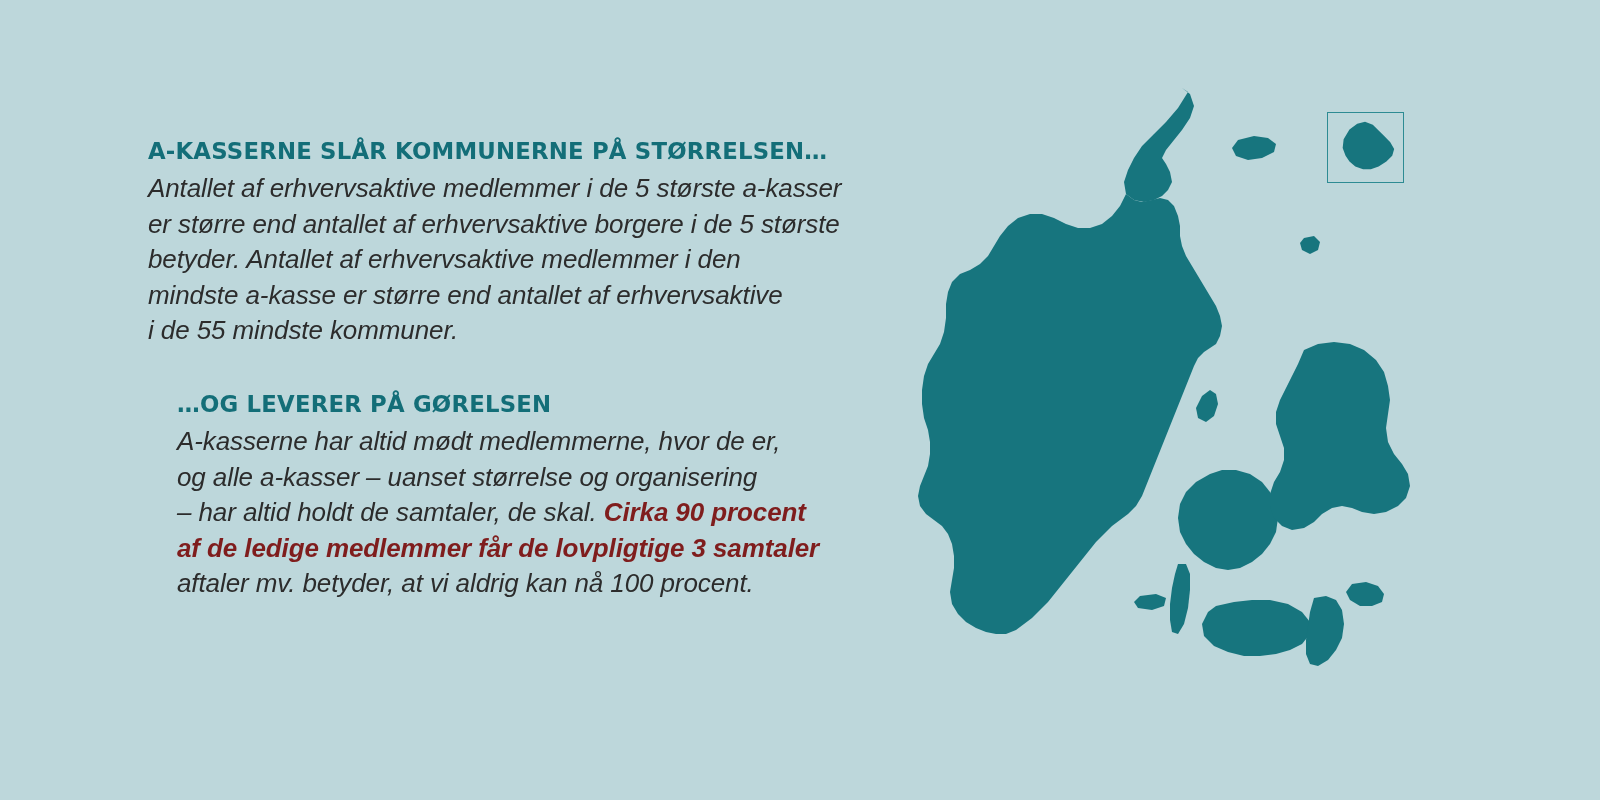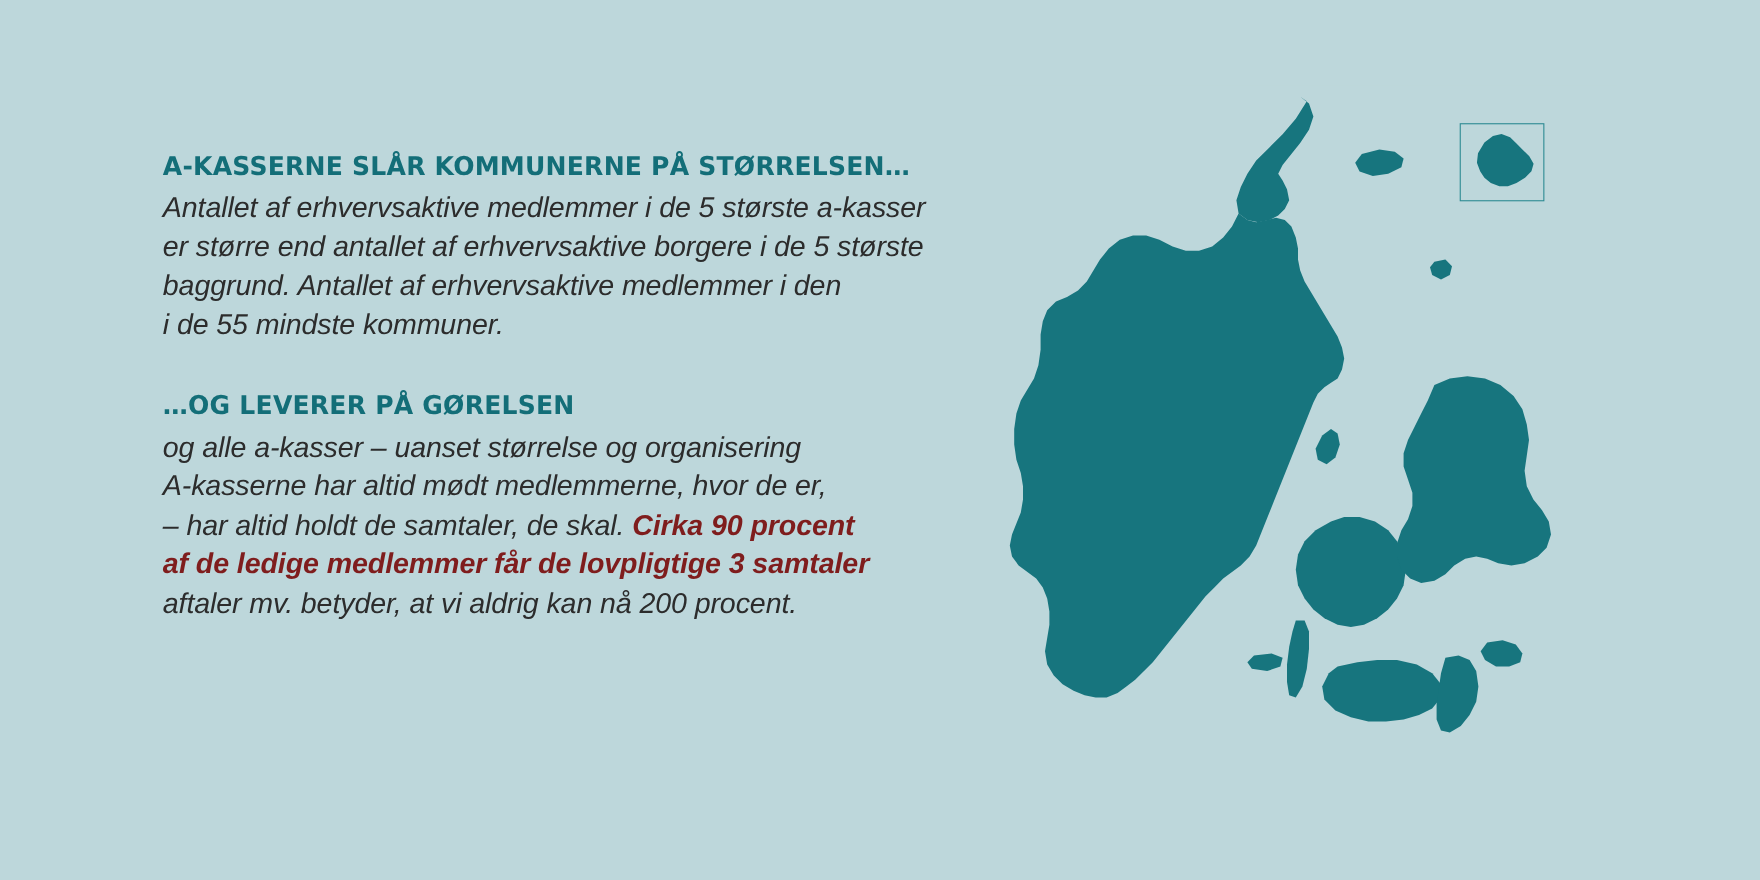--- a/index.html
+++ b/index.html
@@ -12,21 +12,21 @@
   }
   .canvas{position:relative;width:1600px;height:800px;}
 
   
   .text-col{
     position:absolute;
     left:148px;top:138px;
     width:760px;
   }
   .block{position:relative;}
-  .block + .block{margin-top:42px;}
+  .block + .block{margin-top:42px;margin-left:29px;}
 
   .heading{
     font-family:"DejaVu Sans", sans-serif;
     font-weight:700;
     font-size:23.5px;
     letter-spacing:0.2px;
     color:#136e78;
     margin:0 0 7px 0;
     line-height:1.12;
     text-transform:uppercase;
@@ -83,33 +83,34 @@
 
 <div class="canvas">
 
   <div class="text-col">
 
     <div class="block">
       <h2 class="heading">A-KASSERNE SLÅR KOMMUNERNE PÅ STØRRELSEN…</h2>
       <p class="body-text">
         <span class="ln">Antallet af erhvervsaktive medlemmer i de 5 største a-kasser</span>
         <span class="ln">er større end antallet af erhvervsaktive borgere i de 5 største</span>
-        <span class="ln">baggrund. Antallet af erhvervsaktive medlemmer i den</span>
+        <span class="ln">betyder. Antallet af erhvervsaktive medlemmer i den</span>
+        <span class="ln">mindste a-kasse er større end antallet af erhvervsaktive</span>
         <span class="ln">i de 55 mindste kommuner.</span>
       </p>
     </div>
 
     <div class="block">
       <h2 class="heading">…OG LEVERER PÅ GØRELSEN</h2>
       <p class="body-text">
+        <span class="ln">A-kasserne har altid mødt medlemmerne, hvor de er,</span>
         <span class="ln">og alle a-kasser – uanset størrelse og organisering</span>
-        <span class="ln">A-kasserne har altid mødt medlemmerne, hvor de er,</span>
         <span class="ln"><span>– har altid holdt de samtaler, de skal. </span><b>Cirka 90 procent</b></span>
         <span class="ln"><b>af de ledige medlemmer får de lovpligtige 3 samtaler</b></span>
-        <span class="ln">aftaler mv. betyder, at vi aldrig kan nå 200 procent.</span>
+        <span class="ln">aftaler mv. betyder, at vi aldrig kan nå 100 procent.</span>
       </p>
     </div>
 
   </div>
 
   <div class="source">Kilde: DAK på baggrund af tal fra DST og STAR.</div>
 
   <div class="map-wrap">
     <svg viewBox="0 0 580 640" xmlns="http://www.w3.org/2000/svg" aria-hidden="true">
       <g fill="#17757e">

